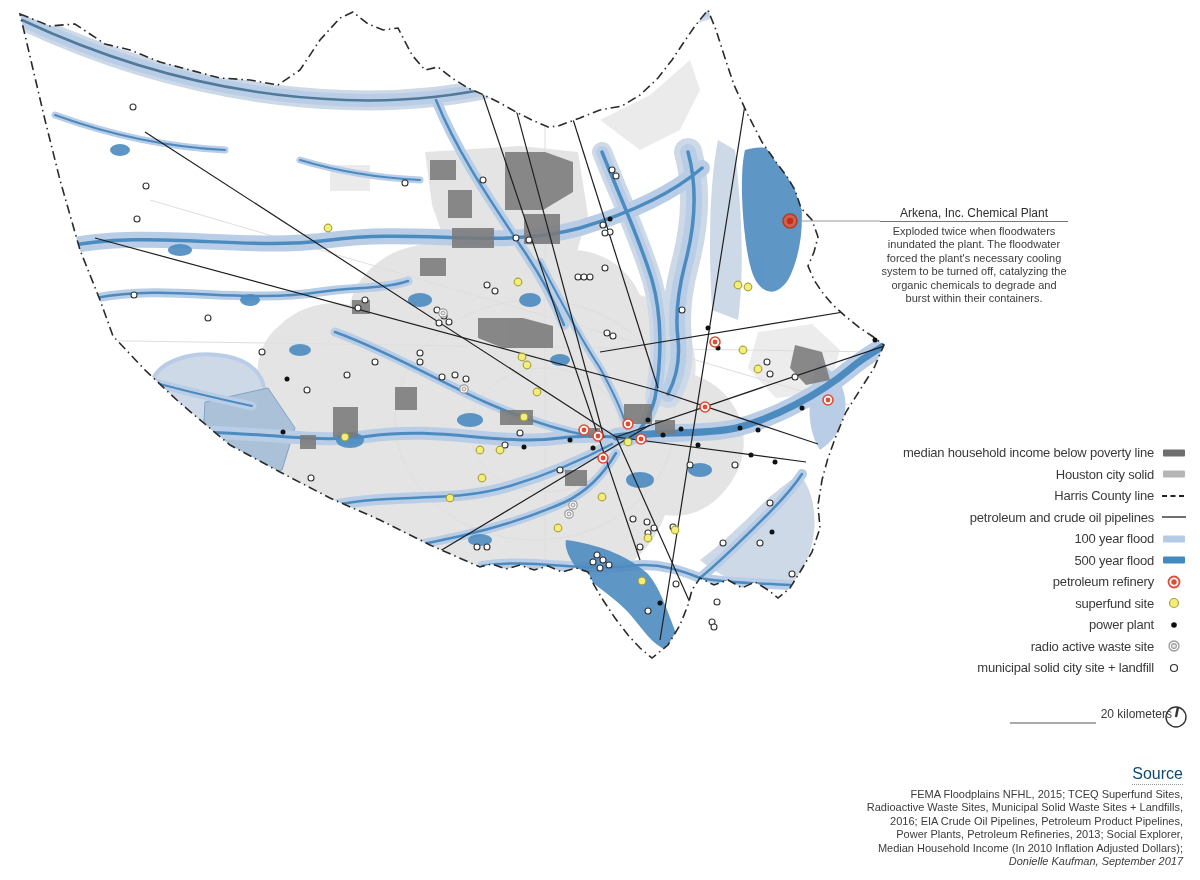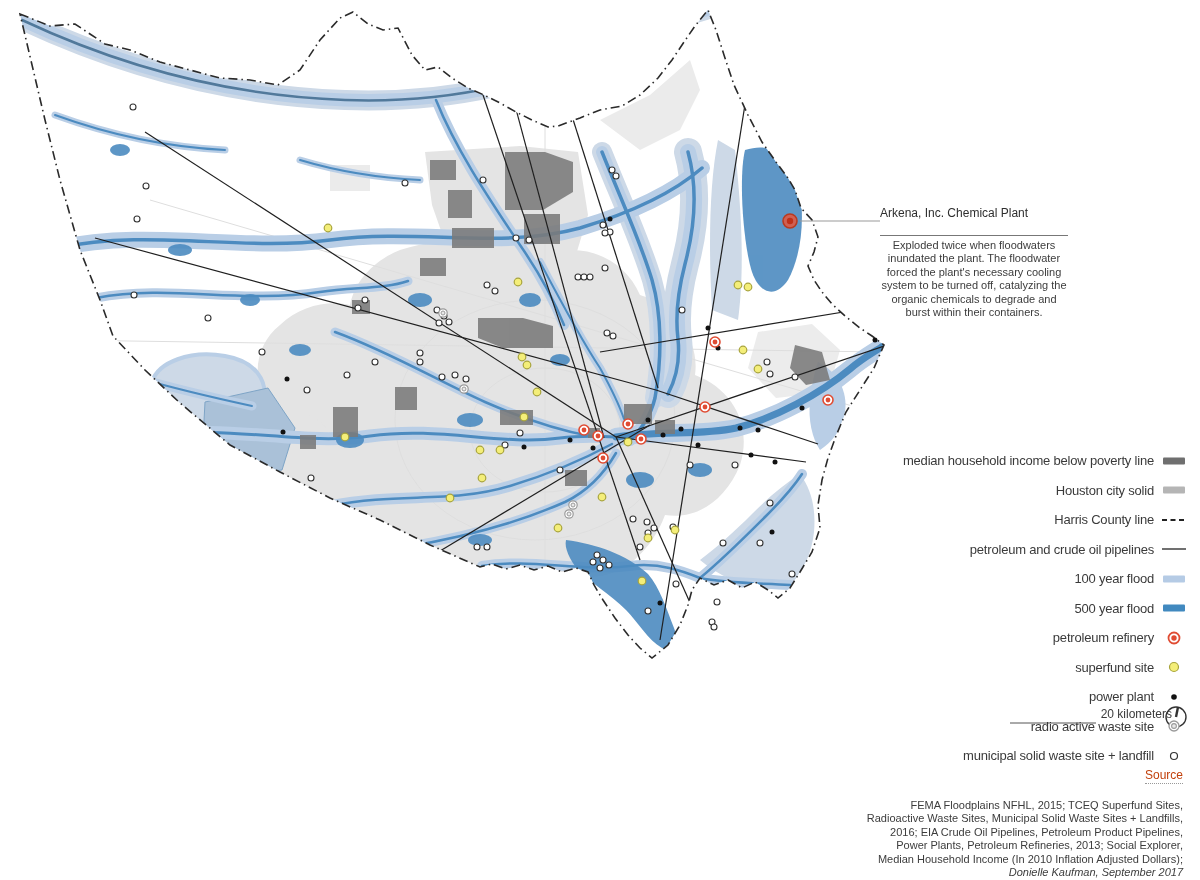--- a/index.html
+++ b/index.html
@@ -2,35 +2,35 @@
 <html><head>
 <meta charset="utf-8">
 <style>
   html,body{margin:0;padding:0;background:#fff;}
   body{width:1200px;height:880px;position:relative;font-family:"Liberation Sans",sans-serif;overflow:hidden;}
   #map-svg{position:absolute;left:0;top:0;}
   .overlay{position:absolute;color:#3a3a3a;}
 
   
   #annotation{left:880px;top:206px;width:188px;}
-  #annotation .ann-title{font-size:12px;text-align:left;color:#2e2e2e;border-bottom:1px solid #777;padding-bottom:15px;}
+  #annotation .ann-title{font-size:12px;text-align:center;color:#2e2e2e;border-bottom:1px solid #777;padding-bottom:1px;}
   #annotation .ann-body{font-size:11px;line-height:13.4px;text-align:center;color:#3c3c3c;padding-top:3px;}
 
   
   #legend{right:13px;top:442px;}
-  .lrow{display:flex;align-items:center;justify-content:flex-end;gap:7px;height:21.5px;margin-top:8px;}
+  .lrow{display:flex;align-items:center;justify-content:flex-end;gap:7px;height:21.5px;}
   .llabel{font-size:13px;color:#3a3a3a;white-space:nowrap;letter-spacing:-0.2px;}
   .lsym{width:26px;height:14px;display:flex;align-items:center;justify-content:center;}
 
   
   #scale-label{right:28px;top:707px;font-size:12px;color:#3a3a3a;}
 
   
   #source{right:17px;top:765px;width:330px;text-align:right;}
-  #source .src-title{font-size:12px;color:#c2410c;display:inline-block;border-bottom:1px dotted #999;padding-bottom:1px;margin-bottom:15px;}
+  #source .src-title{font-size:16px;color:#0c4a6e;display:inline-block;border-bottom:1px dotted #999;padding-bottom:1px;margin-bottom:3px;}
   .src-line{font-size:11px;line-height:13.4px;color:#3c3c3c;}
   .src-credit{font-size:11px;line-height:13.4px;color:#3c3c3c;font-style:italic;}
 </style>
 </head>
 <body>
 
 <svg id="map-svg" width="1200" height="880" viewBox="0 0 1200 880">
   <defs>
     <clipPath id="countyClip">
       <path d="M 20,14 L 50,26 L 75,24 L 105,44 L 130,50 L 160,62 L 190,70 L 220,78 L 250,80 L 278,85 L 300,70 L 320,40 L 340,18 L 353,12 L 368,24 L 383,30 L 398,28 L 412,55 L 425,70 L 438,67 L 452,78 L 468,88 L 484,95 L 500,103 L 516,112 L 532,120 L 548,127 L 558,126 L 580,118 L 600,110 L 622,106 L 640,95 L 658,78 L 672,60 L 684,42 L 695,26 L 708,10 L 716,30 L 724,55 L 734,85 L 748,115 L 762,142 L 776,162 L 788,178 L 795,190 L 801,208 L 812,220 L 818,237 L 814,252 L 808,266 L 814,280 L 822,292 L 832,304 L 845,316 L 860,328 L 872,336 L 884,345 L 874,368 L 860,390 L 846,412 L 836,436 L 828,458 L 822,480 L 818,505 L 820,528 L 812,552 L 800,572 L 790,588 L 778,598 L 768,590 L 755,582 L 742,588 L 728,580 L 714,585 L 700,578 L 692,590 L 688,605 L 680,625 L 668,645 L 652,658 L 640,648 L 628,635 L 615,618 L 603,600 L 594,585 L 588,572 L 576,568 L 562,572 L 548,566 L 534,570 L 520,565 L 506,569 L 492,564 L 480,567 L 430,545 L 380,520 L 330,498 L 280,472 L 230,445 L 180,403 L 145,370 L 113,336 L 100,300 L 80,250 L 60,180 L 45,120 Z"></path>
@@ -396,21 +396,21 @@
     <div class="lrow">
       <span class="llabel">radio active waste site</span>
       <span class="lsym">
         <svg width="26" height="14" viewBox="0 0 26 14">
           <circle cx="13" cy="7" r="5" fill="#fff" stroke="#9a9a9a" stroke-width="1.3"></circle>
           <circle cx="13" cy="7" r="2.4" fill="#e8e8e8" stroke="#9a9a9a" stroke-width="1.1"></circle>
         </svg>
       </span>
     </div>
     <div class="lrow">
-      <span class="llabel">municipal solid waste site + landfill</span>
+      <span class="llabel">municipal solid city site + landfill</span>
       <span class="lsym">
         <svg width="26" height="14" viewBox="0 0 26 14">
           <circle cx="13" cy="7" r="3.5" fill="#fff" stroke="#333333" stroke-width="1.2"></circle>
         </svg>
       </span>
     </div>
   </div>
 
 <div id="scale-label" class="overlay">20 kilometers</div>
 

